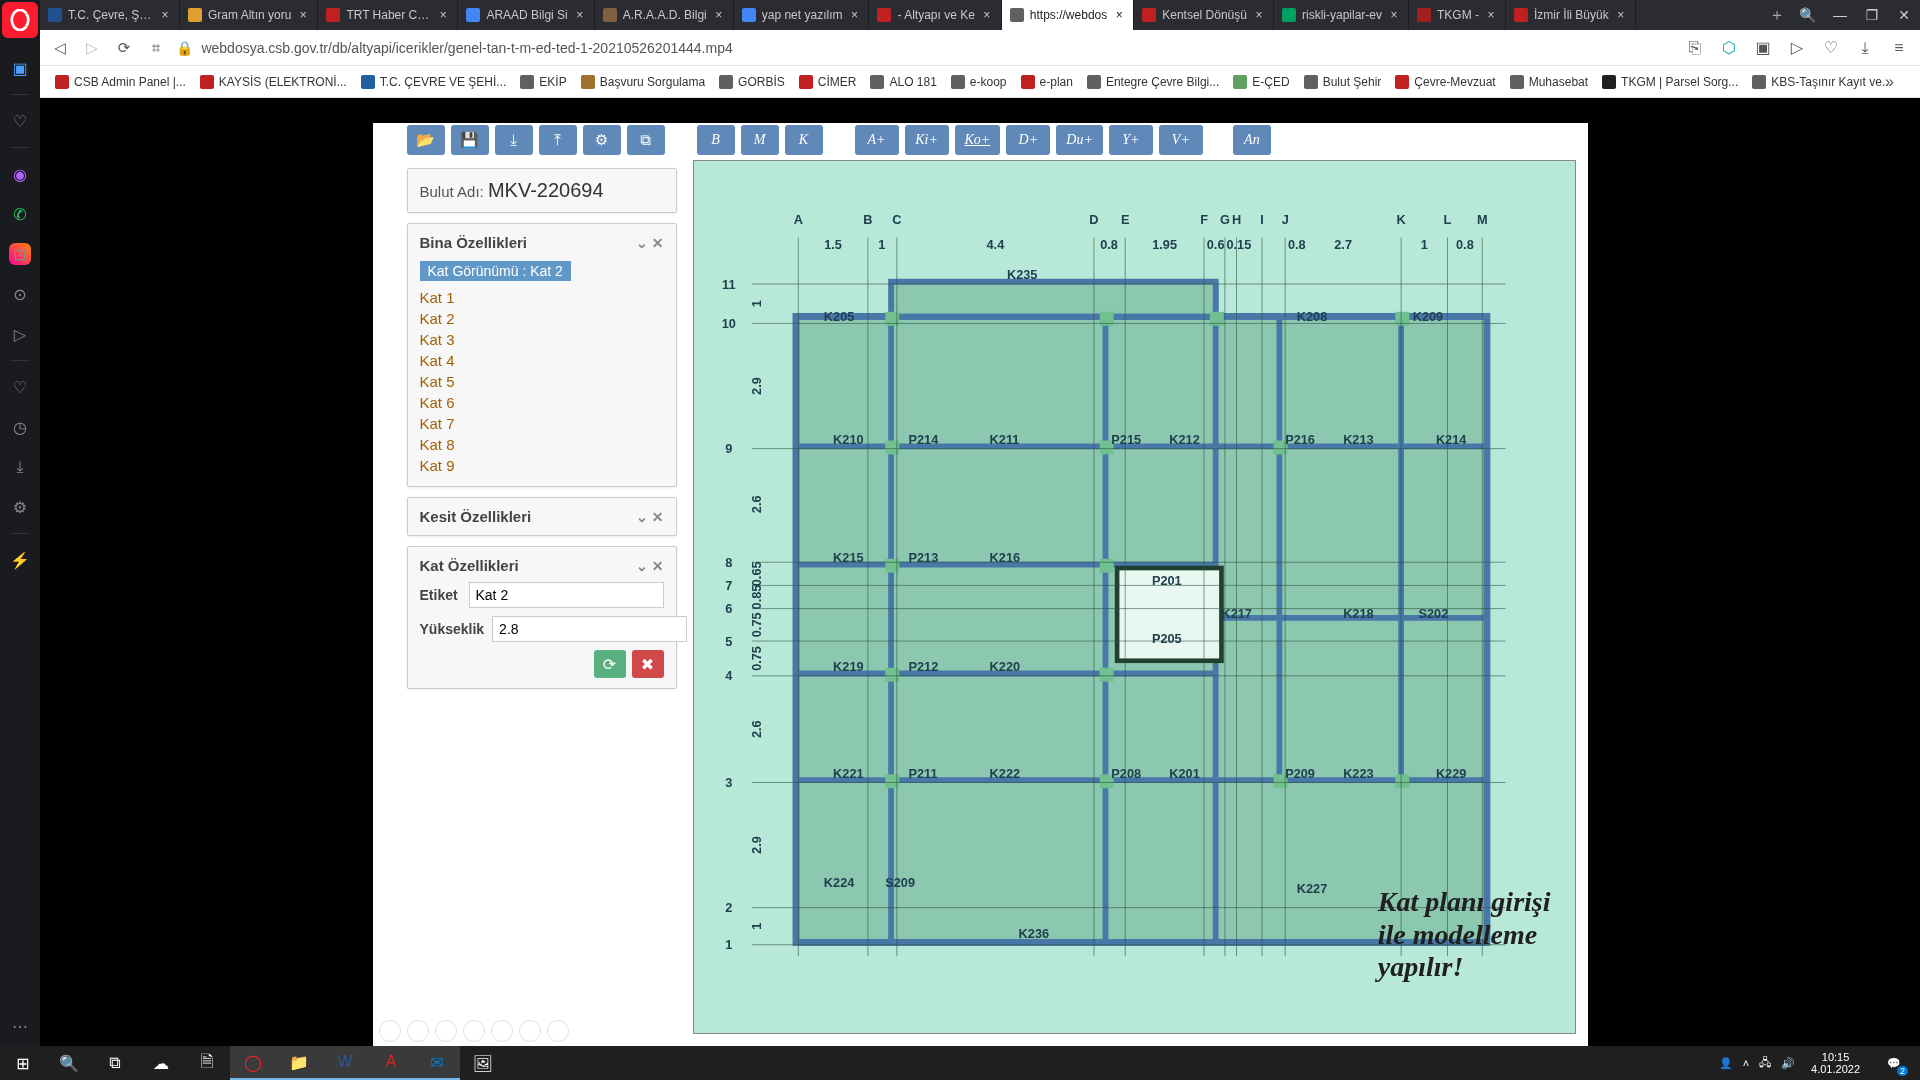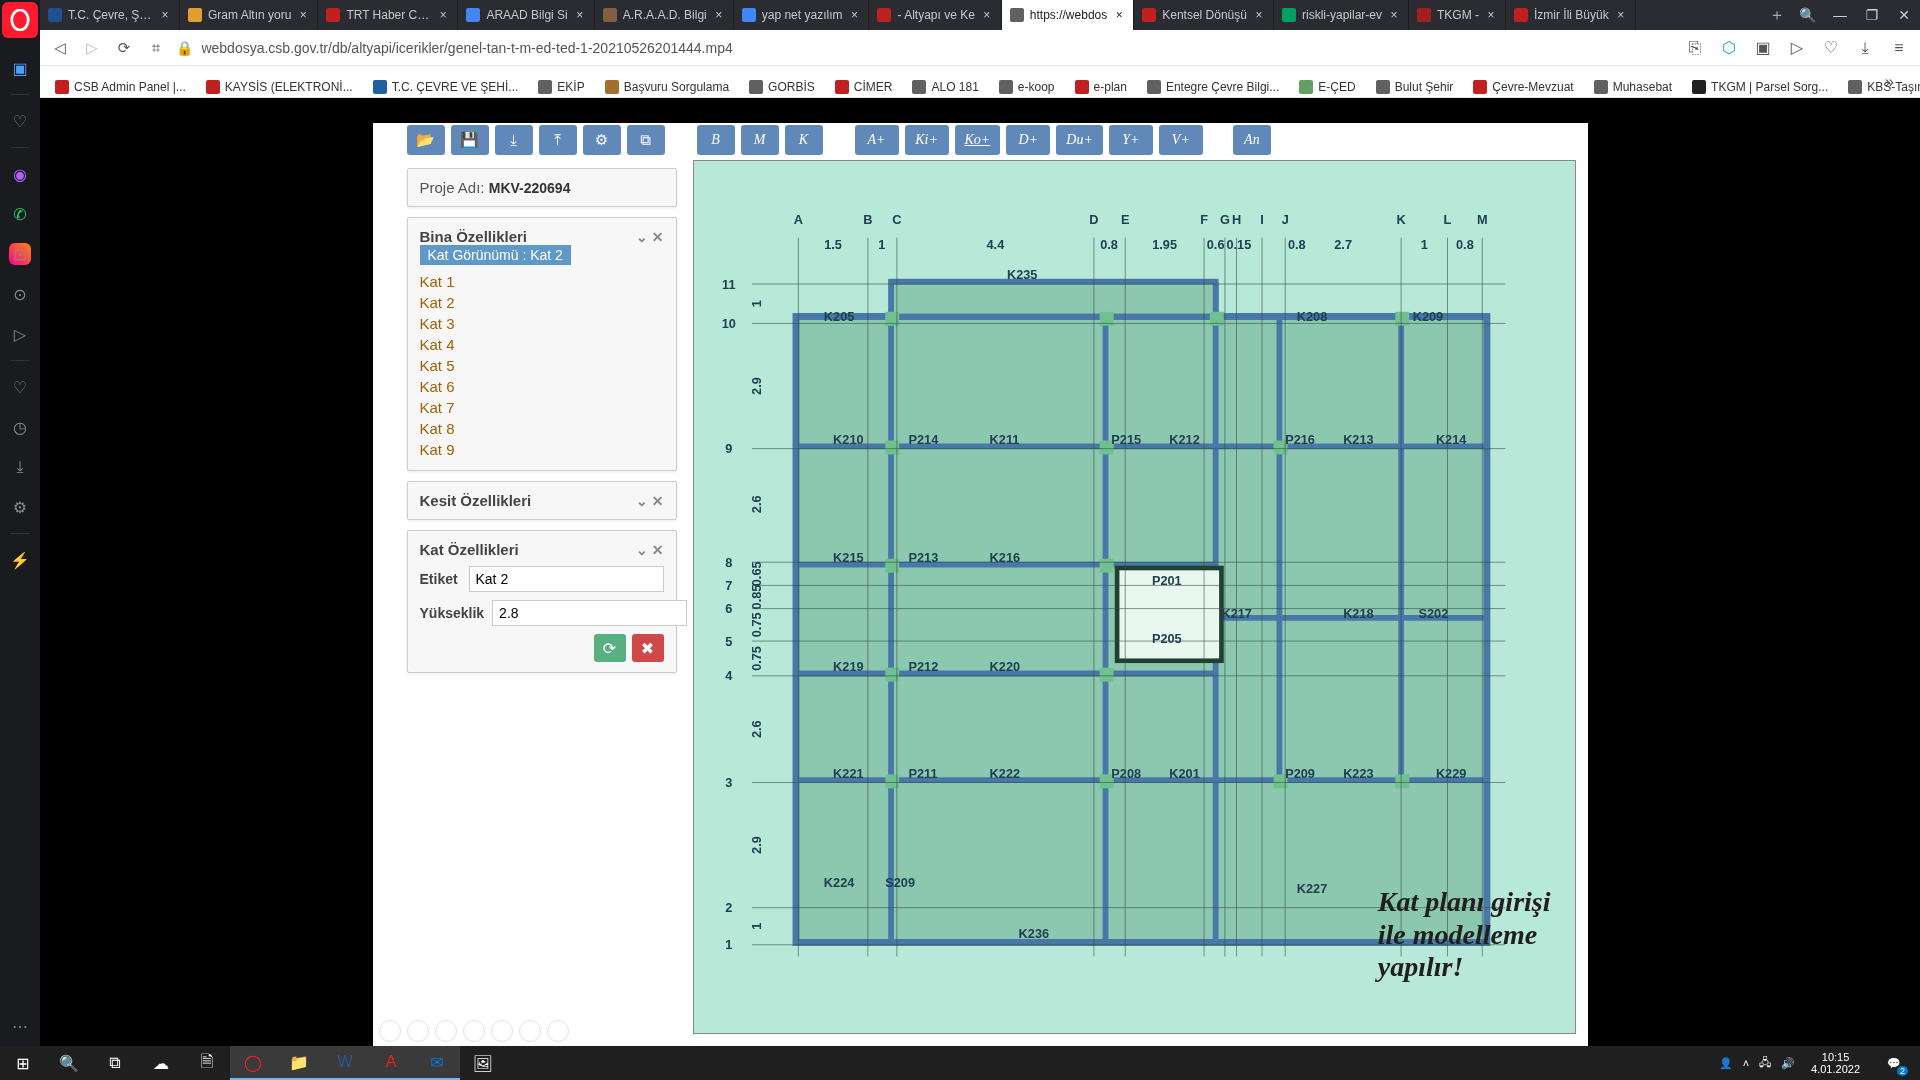--- a/index.html
+++ b/index.html
@@ -24,43 +24,43 @@
 .winctl div { width: 32px; height: 30px; display: flex; align-items: center; justify-content: center; color: #ccc; font-size: 14px; cursor: pointer; }
 
 
 .addrbar { position: absolute; left: 40px; top: 30px; right: 0; height: 36px; background: #fff; border-bottom: 1px solid #e4e4e4; display: flex; align-items: center; padding: 0 8px; gap: 8px; }
 .addrbar .navbtn { width: 24px; height: 24px; display: flex; align-items: center; justify-content: center; color: #555; cursor: pointer; font-size: 15px; }
 .addrbar .url { flex: 1; display: flex; align-items: center; gap: 8px; font-size: 14px; color: #555; }
 .addrbar .lock { color: #666; }
 .addrbar .action { width: 26px; height: 26px; display: flex; align-items: center; justify-content: center; color: #555; cursor: pointer; }
 
 
-.bmbar { position: absolute; left: 40px; top: 66px; right: 0; height: 32px; background: #fff; border-bottom: 1px solid #e4e4e4; display: flex; align-items: flex-end; padding: 0 8px; gap: 6px; }
+.bmbar { position: absolute; left: 40px; top: 66px; right: 0; height: 32px; background: #fff; border-bottom: 1px solid #e4e4e4; display: flex; align-items: center; padding: 0 8px; }
 .bm { display: flex; align-items: center; gap: 5px; padding: 3px 7px; font-size: 12px; color: #333; border-radius: 4px; cursor: pointer; white-space: nowrap; }
 .bm .fav { width: 14px; height: 14px; border-radius: 2px; flex: none; }
 
 
 .content { position: absolute; left: 40px; top: 98px; right: 0; bottom: 34px; background: #000; display: flex; justify-content: center; }
 .app { width: 1215px; height: 100%; background: #fff; position: relative; overflow: hidden; }
 
 
 .app-top { position: absolute; left: 0; top: 0; right: 0; height: 25px; background: #000; }
 .tbwrap { position: absolute; left: 34px; top: 25px; right: 12px; height: 34px; display: flex; gap: 6px; align-items: center; }
 .tbtn { height: 30px; background: #6088b8; color: #fff; border-radius: 3px; display: flex; align-items: center; justify-content: center; font-size: 14px; padding: 0 10px; min-width: 38px; cursor: pointer; font-style: italic; font-family: Georgia, serif; }
 .tbtn.icon { font-style: normal; font-family: inherit; font-size: 15px; padding: 0; width: 38px; }
 .tgap { width: 20px; }
 
 
 .panel { position: absolute; left: 34px; top: 70px; width: 270px; bottom: 12px; display: flex; flex-direction: column; gap: 10px; }
 .card { background: #f7f7f7; border: 1px solid #ccc; border-radius: 2px; padding: 10px 12px; box-shadow: 0 1px 3px rgba(0,0,0,.08); }
 .card-head { display:flex; align-items:center; justify-content: space-between; font-size: 15px; font-weight: 700; color: #444; }
 .card-head .ctls { display:flex; gap:4px; color:#888; font-size:14px; }
 .proj-line { font-size: 15px; color:#555; }
-.proj-line b { font-size: 14px; color:#333; font-weight: 700; }
-.katlist { margin-top: 0; font-size: 15px; }
+.proj-line b { font-size: 20px; color:#333; font-weight: 400; }
+.katlist { margin-top: 10px; font-size: 15px; }
 .katlist .sel { display:inline-block; background:#6098c8; color:#fff; padding:2px 8px; margin-bottom:6px; font-size:14px; }
 .katlist .it { color:#a16207; padding:2px 0; cursor:pointer; }
 .frow { display:flex; align-items:center; margin-top:8px; gap:8px; }
 .frow label { font-weight:600; font-size:14px; color:#444; width:72px; }
 .frow input { flex:1; border:1px solid #ccc; padding:4px 6px; font-size:14px; height:26px; }
 .frow select { border:1px solid #ccc; padding:2px 4px; font-size:14px; height:26px; }
 .fbtns { display:flex; justify-content:flex-end; gap:6px; margin-top:8px; }
 .fbtns .b1 { background:#58b080; color:#fff; width:32px; height:28px; display:flex; align-items:center; justify-content:center; border-radius:3px; cursor:pointer; }
 .fbtns .b2 { background:#d04848; color:#fff; width:32px; height:28px; display:flex; align-items:center; justify-content:center; border-radius:3px; cursor:pointer; }
 
@@ -296,21 +296,21 @@
           <div class="tbtn" style="min-width: 44px;">Du+</div>
           <div class="tbtn" style="min-width: 44px;">Y+</div>
           <div class="tbtn" style="min-width: 44px;">V+</div>
           <div class="tbtn" style="margin-left: 24px;">An</div>
         </div>
     </div>
 
     <div class="panel">
       <div class="card">
         <div class="proj-line">
-          <span>Proje Adı:</span>
+          <span>Bulut Adı:</span>
           <b>MKV-220694</b>
         </div>
       </div>
 
       <div class="card">
         <div class="card-head">
           <span>Bina Özellikleri</span>
           <span class="ctls">
               <span>⌄</span>
               <span>✕</span>

